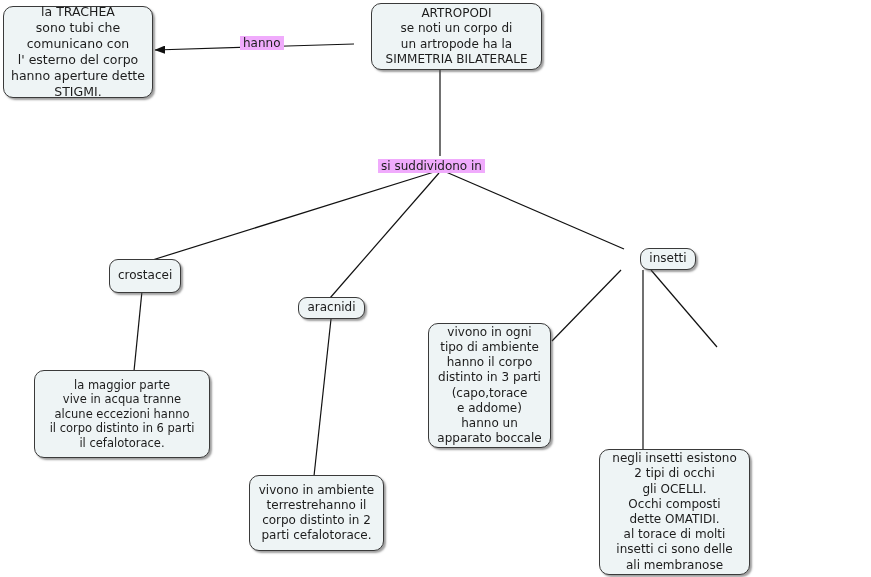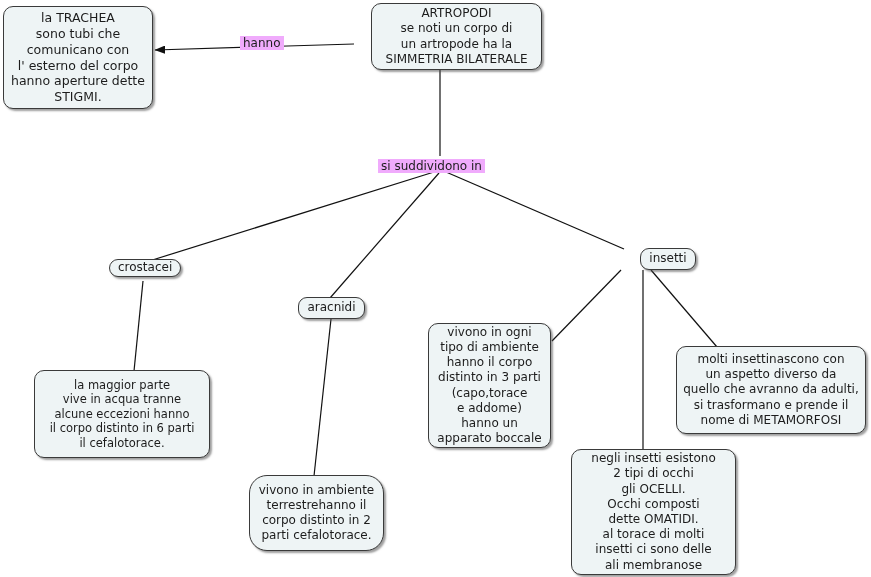--- a/index.html
+++ b/index.html
@@ -79,92 +79,85 @@
         <polyline points="439,173 330,298" fill="none" stroke="#111111" stroke-width="1.2"></polyline>
         <polyline points="446,172 624,249" fill="none" stroke="#111111" stroke-width="1.2"></polyline>
         <polyline points="143,281 134,371" fill="none" stroke="#111111" stroke-width="1.2"></polyline>
         <polyline points="331,319 314,476" fill="none" stroke="#111111" stroke-width="1.2"></polyline>
         <polyline points="621,270 552,341" fill="none" stroke="#111111" stroke-width="1.2"></polyline>
         <polyline points="643,270 643,450" fill="none" stroke="#111111" stroke-width="1.2"></polyline>
         <polyline points="651,270 717,347" fill="none" stroke="#111111" stroke-width="1.2"></polyline>
       </g>
   </svg>
 
-  <div class="node shadowed" style="left: 3px; top: 6px; width: 150px; height: 103px; font-size: 12.5px; text-align: center;">
+  <div class="node shadowed" style="left: 3px; top: 6px; width: 150px; height: 92px; font-size: 12.5px; text-align: center;">
     <span class="node-text">la TRACHEA
 sono tubi che
 comunicano con
 l' esterno del corpo
 hanno aperture dette
 STIGMI.</span>
   </div>
 
   <div class="node shadowed" style="left: 354px; top: 3px; width: 171px; height: 67px; font-size: 12px; margin-left: 17px;">
     <span class="node-text">ARTROPODI
 se noti un corpo di
 un artropode ha la
 SIMMETRIA BILATERALE</span>
   </div>
 
-  <div class="node pill shadowed" style="left: 109px; top: 259px; width: 72px; height: 18px; font-size: 12px;">
+  <div class="node pill shadowed" style="left: 109px; top: 259px; width: 72px; height: 34px; font-size: 12px;">
     <span class="node-text">crostacei</span>
   </div>
 
   <div class="node pill shadowed" style="left: 298px; top: 297px; width: 67px; height: 22px; font-size: 12px;">
     <span class="node-text">aracnidi</span>
   </div>
 
   <div class="node pill shadowed" style="left: 604px; top: 248px; width: 56px; height: 22px; font-size: 12px; margin-left: 36px;">
     <span class="node-text">insetti</span>
   </div>
 
   <div class="node shadowed" style="left: 34px; top: 370px; width: 176px; height: 88px; font-size: 11.5px;">
     <span class="node-text">la maggior parte
 vive in acqua tranne
 alcune eccezioni hanno
 il corpo distinto in 6 parti
 il cefalotorace.</span>
   </div>
 
-  <div class="node shadowed" style="left: 249px; top: 475px; width: 135px; height: 76px; font-size: 12px; border-radius: 18px;">
+  <div class="node shadowed" style="left: 249px; top: 475px; width: 135px; height: 76px; font-size: 12px;">
     <span class="node-text">vivono in ambiente
 terrestrehanno il
 corpo distinto in 2
 parti cefalotorace.</span>
   </div>
 
   <div class="node shadowed" style="left: 428px; top: 323px; width: 123px; height: 125px; font-size: 12px; text-align: center;">
     <span class="node-text">vivono in ogni
 tipo di ambiente
 hanno il corpo
 distinto in 3 parti
 (capo,torace
 e addome)
 hanno un
 apparato boccale</span>
   </div>
 
-  <div class="node shadowed" style="left: 571px; top: 449px; width: 165px; height: 126px; font-size: 12px;">
+  <div class="node shadowed" style="left: 599px; top: 449px; width: 151px; height: 126px; font-size: 12px;">
     <span class="node-text">negli insetti esistono
 2 tipi di occhi
 gli OCELLI.
 Occhi composti
 dette OMATIDI.
 al torace di molti
 insetti ci sono delle
 ali membranose</span>
   </div>
 
-  <div class="node shadowed" style="left: 676px; top: 346px; width: 190px; height: 88px; font-size: 12px;">
-    <span class="node-text">molti insettinascono con
-un aspetto diverso da
-quello che avranno da adulti,
-si trasformano e prende il
-nome di METAMORFOSI</span>
-  </div>
 
   <div class="edge-label" style="left: 240px; top: 36px; font-size: 12px;">
     <span>hanno</span>
   </div>
 
   <div class="edge-label" style="left: 378px; top: 159px; font-size: 12px;">
     <span>si suddividono in</span>
   </div>
 
 </div>

